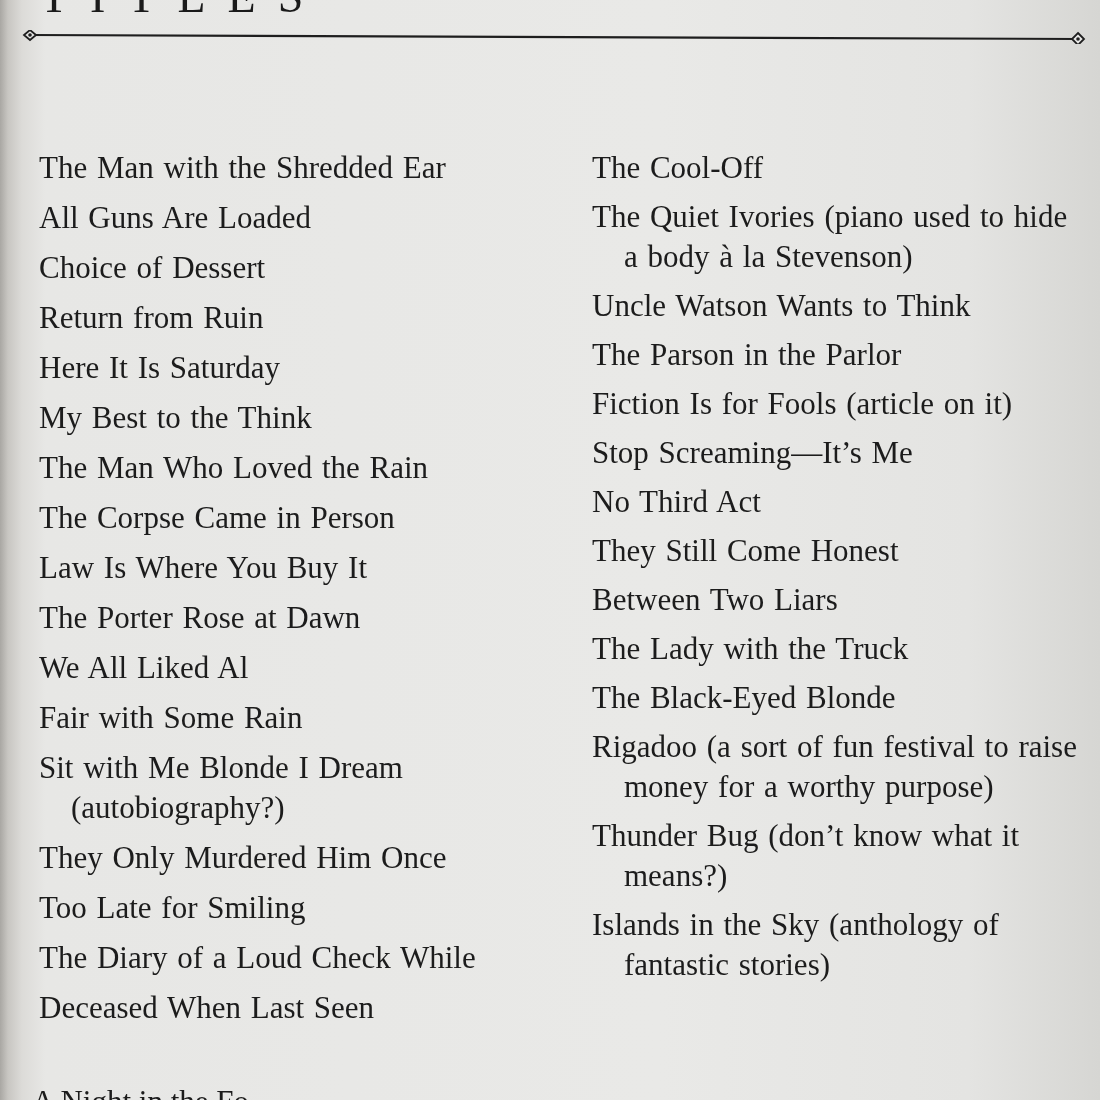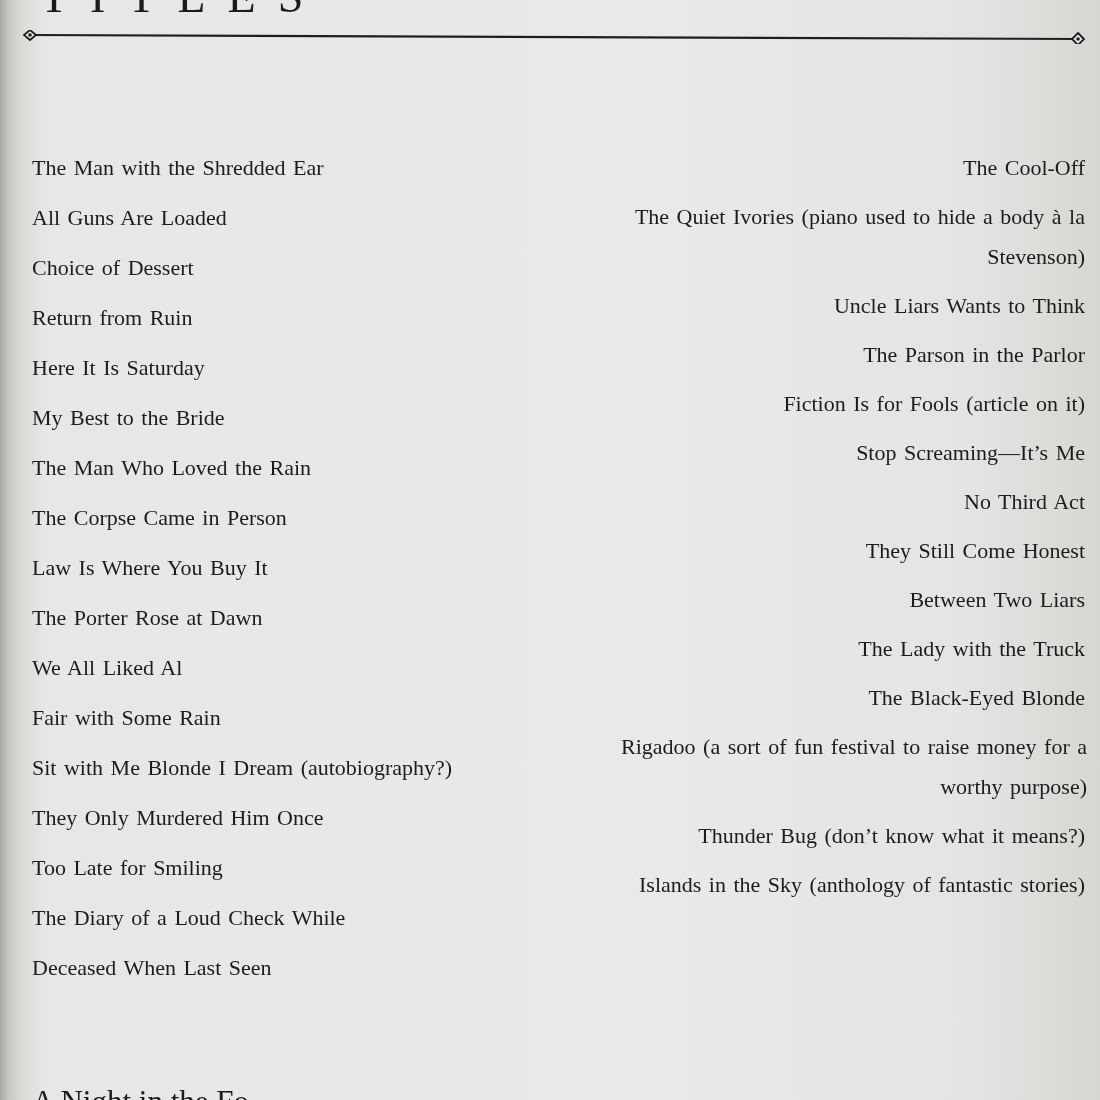--- a/index.html
+++ b/index.html
@@ -38,25 +38,25 @@
       top: 30px;
       width: 1072px;
       height: 14px;
     }
     .rule svg { display: block; }
     .col {
       position: absolute;
       top: 148px;
     }
     .col-left { left: 32px; width: 520px; }
-    .col-right { left: 585px; width: 500px; text-align: right; }
+    .col-right { left: 585px; width: 500px; }
     .entry {
-      font-size: 22px;
+      font-size: 31px;
       line-height: 40px;
-      margin: 0 0 10px 0;
+      margin: 0 0 10px 7px;
       padding-left: 32px;
       text-indent: -32px;
       white-space: normal;
       word-spacing: 2px;
       font-family: Liberation Serif, serif;
     }
     .col-left .entry { margin-bottom: 10px; }
     .col-right .entry { margin-bottom: 9px; }
     .partial {
       position: absolute;
@@ -85,38 +85,38 @@
       </g>
     </svg>
   </div>
 
   <div class="col col-left">
     <p class="entry">The Man with the Shredded Ear</p>
     <p class="entry">All Guns Are Loaded</p>
     <p class="entry">Choice of Dessert</p>
     <p class="entry">Return from Ruin</p>
     <p class="entry">Here It Is Saturday</p>
-    <p class="entry">My Best to the Bride</p>
+    <p class="entry">My Best to the Think</p>
     <p class="entry">The Man Who Loved the Rain</p>
     <p class="entry">The Corpse Came in Person</p>
     <p class="entry">Law Is Where You Buy It</p>
     <p class="entry">The Porter Rose at Dawn</p>
     <p class="entry">We All Liked Al</p>
     <p class="entry">Fair with Some Rain</p>
     <p class="entry" style="width:400px">Sit with Me Blonde I Dream (autobiography?)</p>
     <p class="entry">They Only Murdered Him Once</p>
     <p class="entry">Too Late for Smiling</p>
     <p class="entry">The Diary of a Loud Check While</p>
     <p class="entry">Deceased When Last Seen</p>
   </div>
 
   <div class="col col-right">
     <p class="entry">The Cool-Off</p>
     <p class="entry">The Quiet Ivories (piano used to hide a body à la Stevenson)</p>
-    <p class="entry">Uncle Liars Wants to Think</p>
+    <p class="entry">Uncle Watson Wants to Think</p>
     <p class="entry">The Parson in the Parlor</p>
     <p class="entry">Fiction Is for Fools (article on it)</p>
     <p class="entry">Stop Screaming—It’s Me</p>
     <p class="entry">No Third Act</p>
     <p class="entry">They Still Come Honest</p>
     <p class="entry">Between Two Liars</p>
     <p class="entry">The Lady with the Truck</p>
     <p class="entry">The Black-Eyed Blonde</p>
     <p class="entry" style="width:470px">Rigadoo (a sort of fun festival to raise money for a worthy purpose)</p>
     <p class="entry">Thunder Bug (don’t know what it means?)</p>

